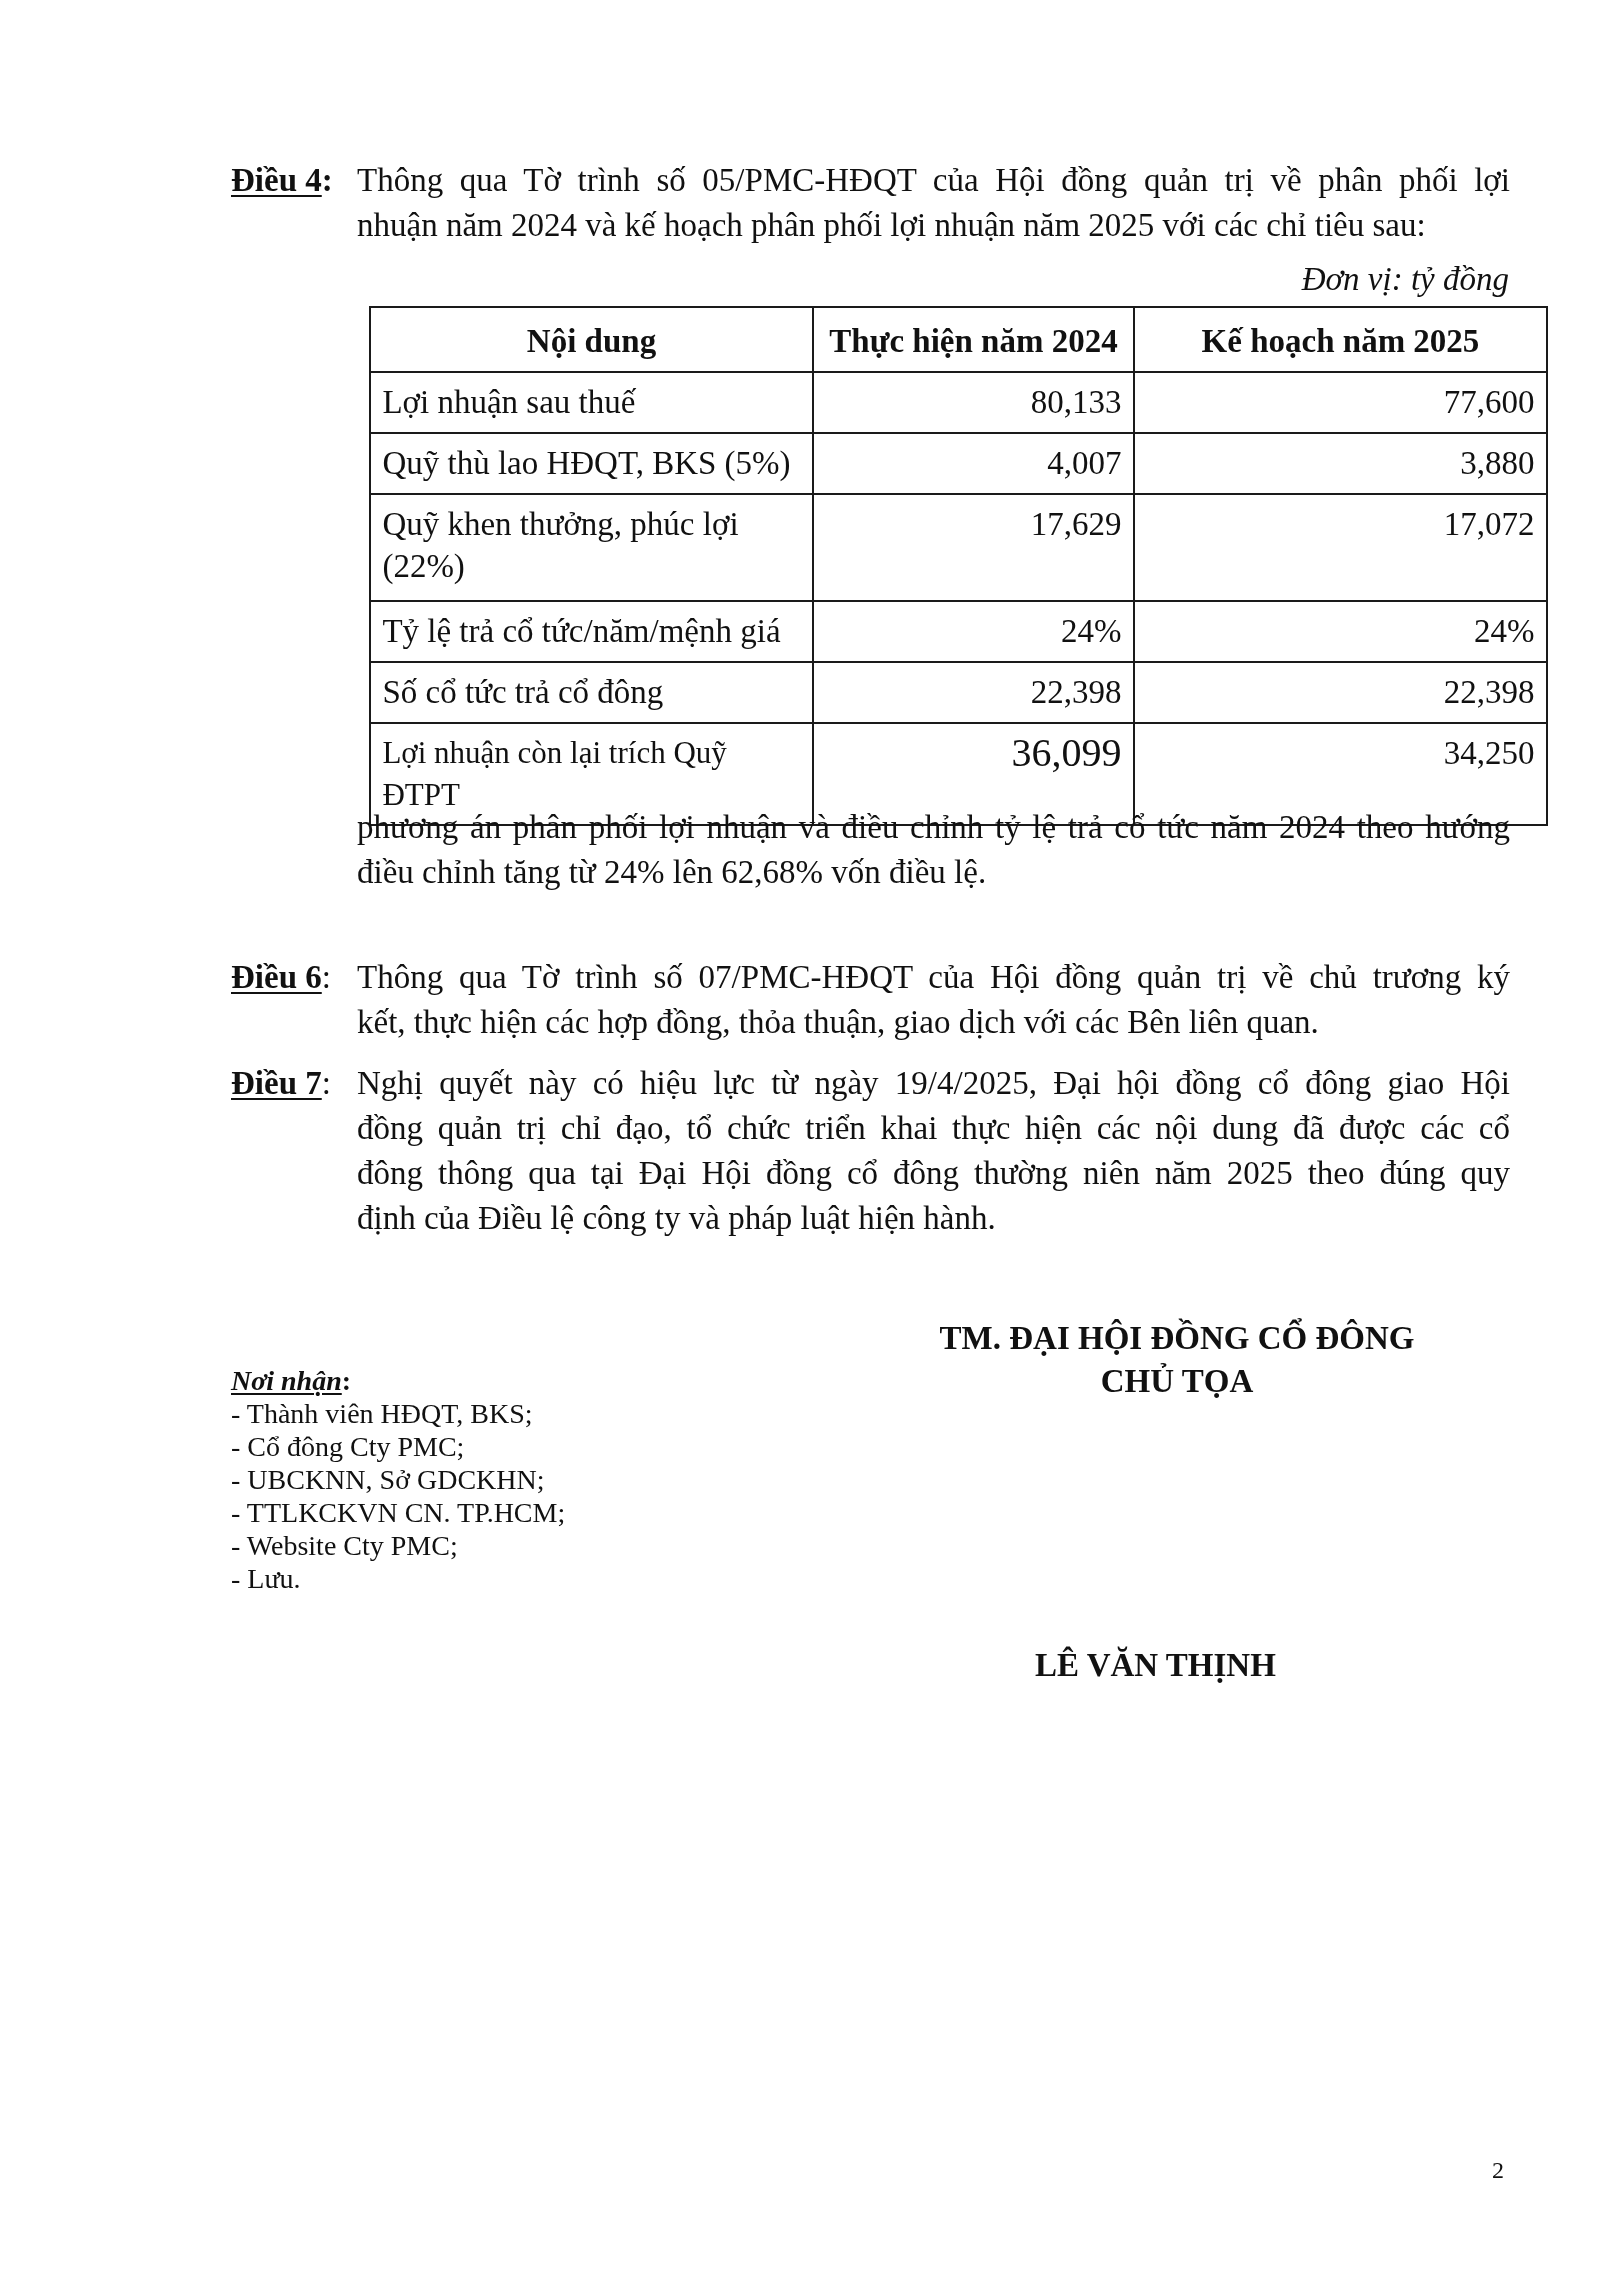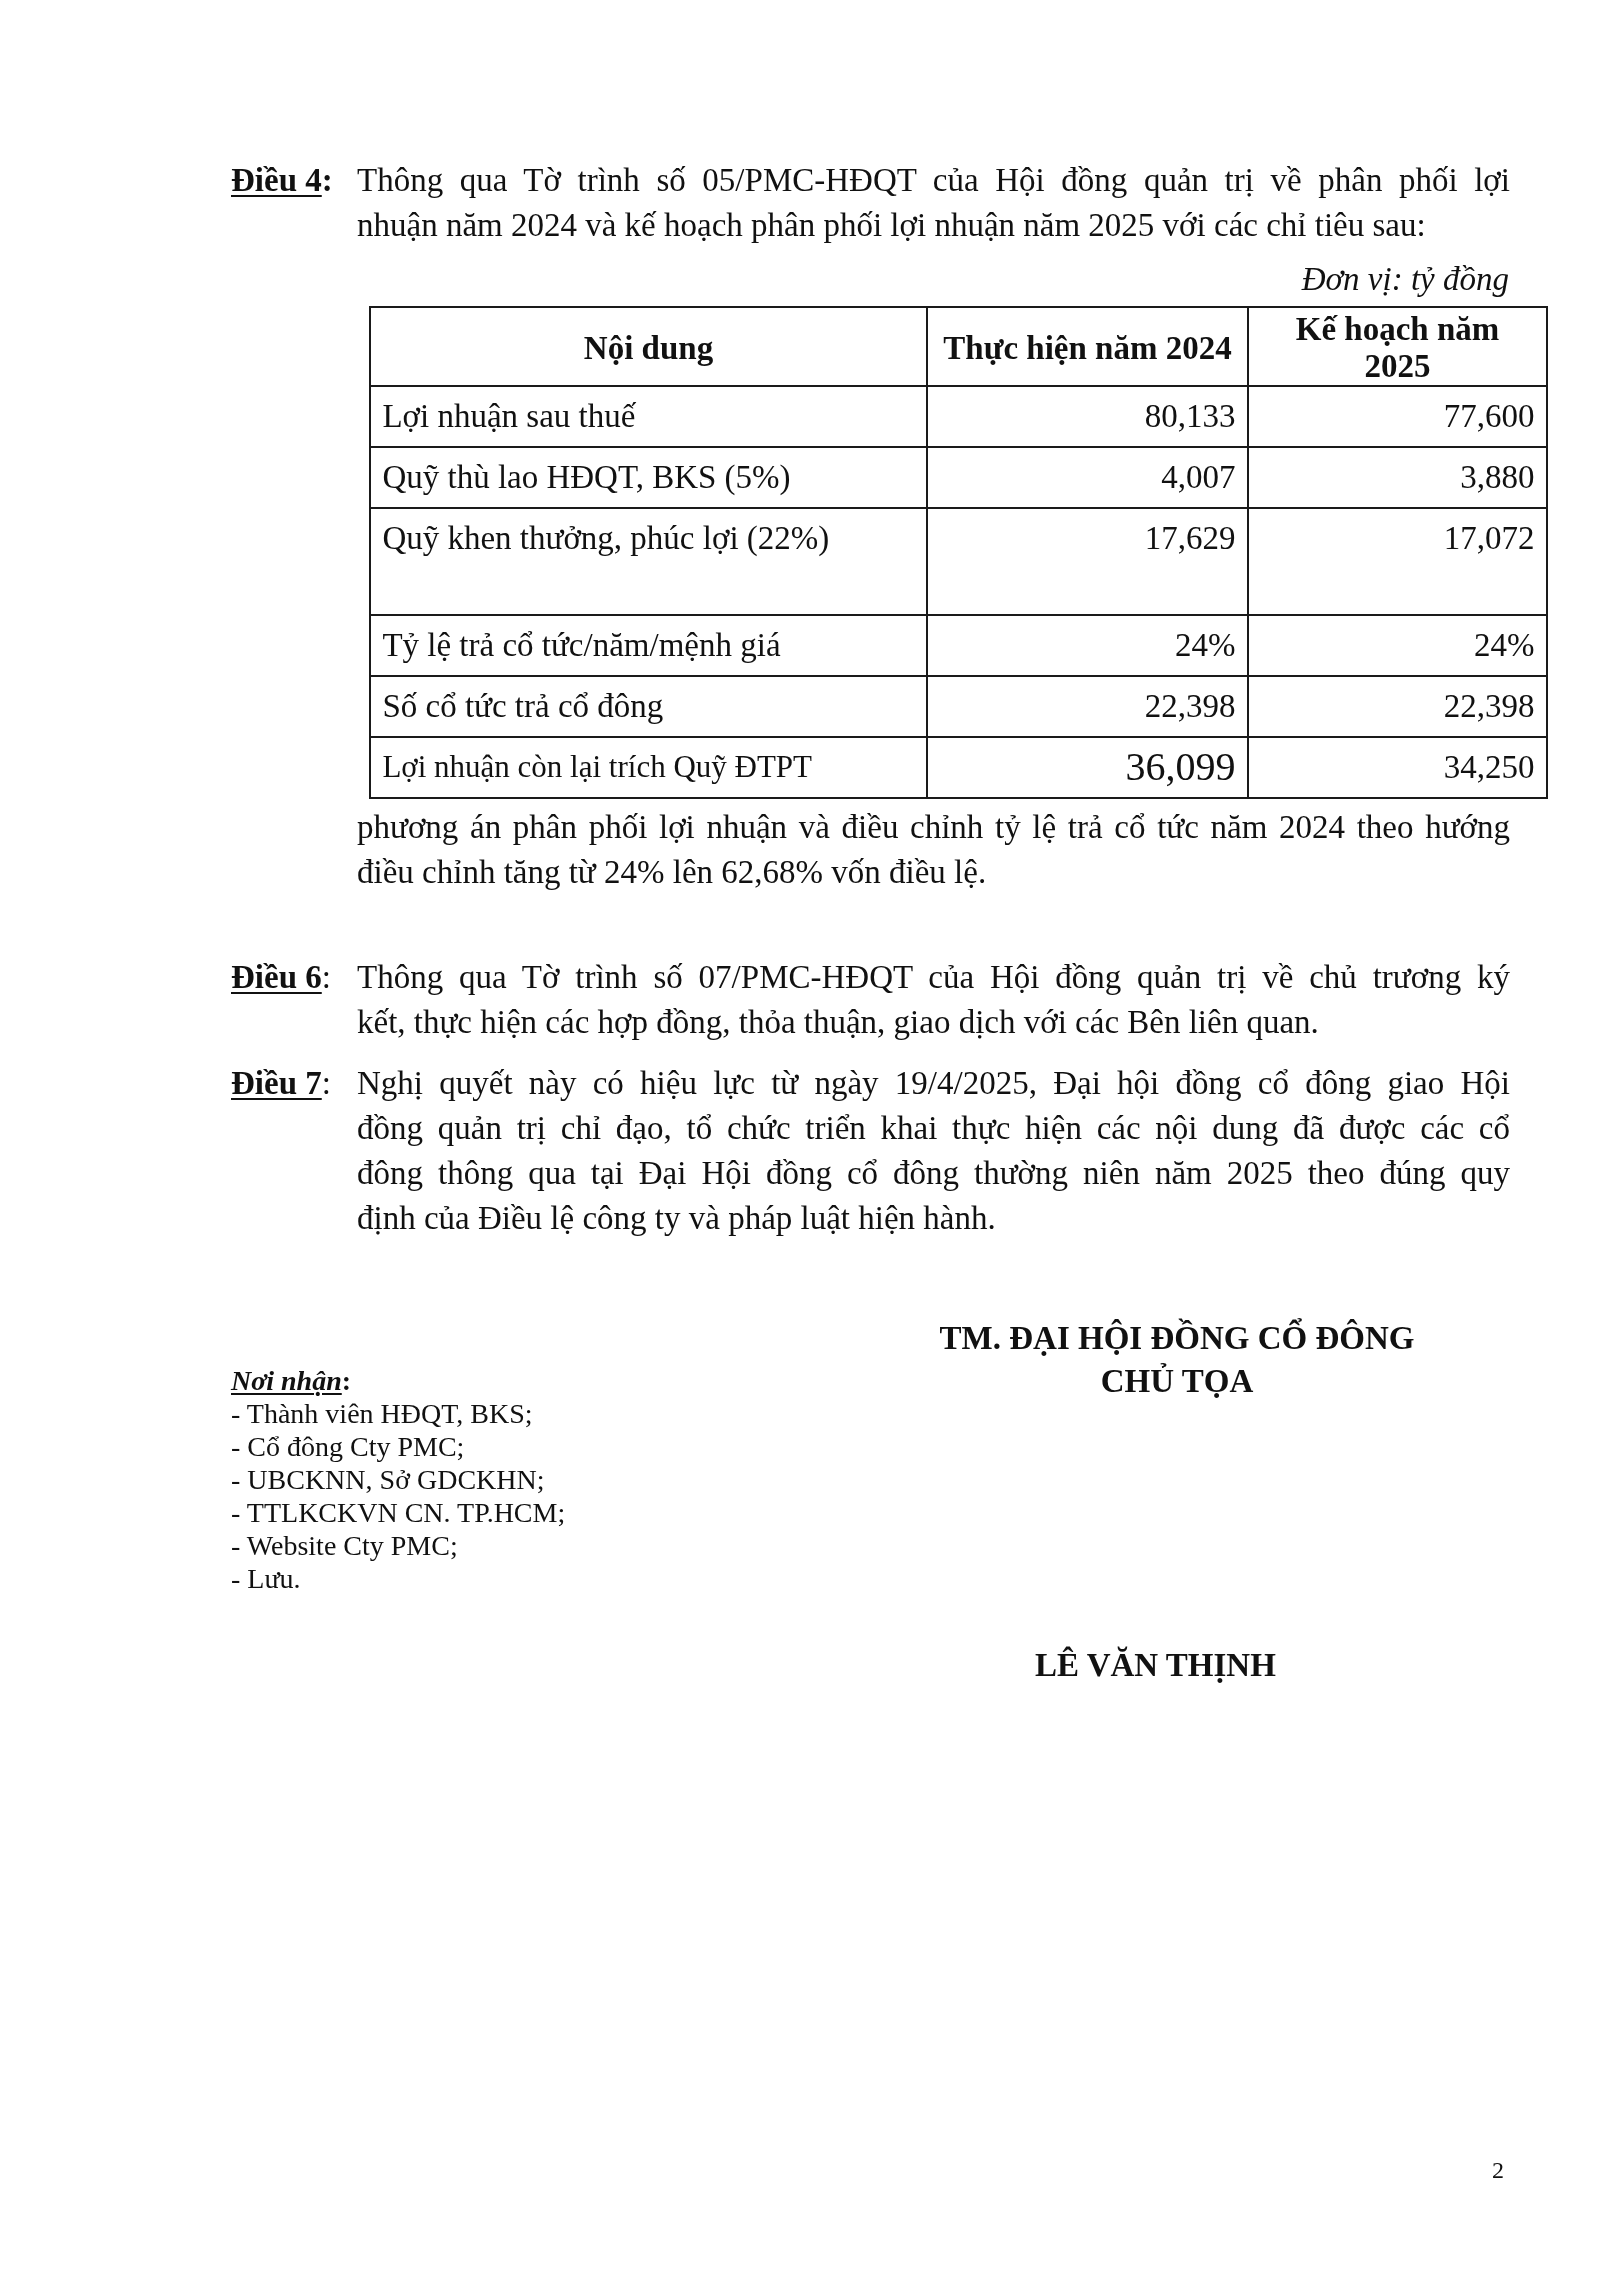--- a/index.html
+++ b/index.html
@@ -16,21 +16,21 @@
   .row-line .rest { flex: 1; text-align: justify; text-align-last: justify; }
 
   .unit { position: absolute; right: 115px; top: 261px; font-size: 33px; font-style: italic; }
 
   table.profit { position: absolute; left: 369px; top: 306px; width: 1179px;
                  border-collapse: collapse; font-size: 33px; }
   table.profit td, table.profit th { border: 2.4px solid #1a1a1a; padding: 0 11.4px; vertical-align: top; }
   table.profit th { font-weight: bold; height: 60px; vertical-align: middle; text-align: center; padding-top: 3.2px; }
   table.profit td { height: 61px; line-height: 42px; padding-top: 8px; padding-bottom: 8px; box-sizing: border-box; }
   table.profit td.num { text-align: right; }
-  table.profit td.c1 { width: 557px; }
+  table.profit td.c1 { width: 443px; }
   table.profit td.c2 { width: 321px; }
   table.profit tr.tall td { height: 107px; }
   table.profit tr.last td { font-size: 31px; }
 
   .sig-title { position: absolute; left: 893px; width: 568px; text-align: center; font-weight: bold; font-size: 33px; line-height: 43px; }
   .recip { position: absolute; left: 231px; top: 1364px; font-size: 28px; line-height: 33px; }
   .recip .rh { font-weight: bold; }
   .recip .rh i { text-decoration: underline; text-decoration-thickness: 2.4px; text-underline-offset: 3.2px; }
   .signer { position: absolute; left: 1035px; top: 1647px; font-weight: bold; font-size: 33px; text-align: center; }
   .pageno { position: absolute; left: 1492px; top: 2157px; font-size: 24px; }

